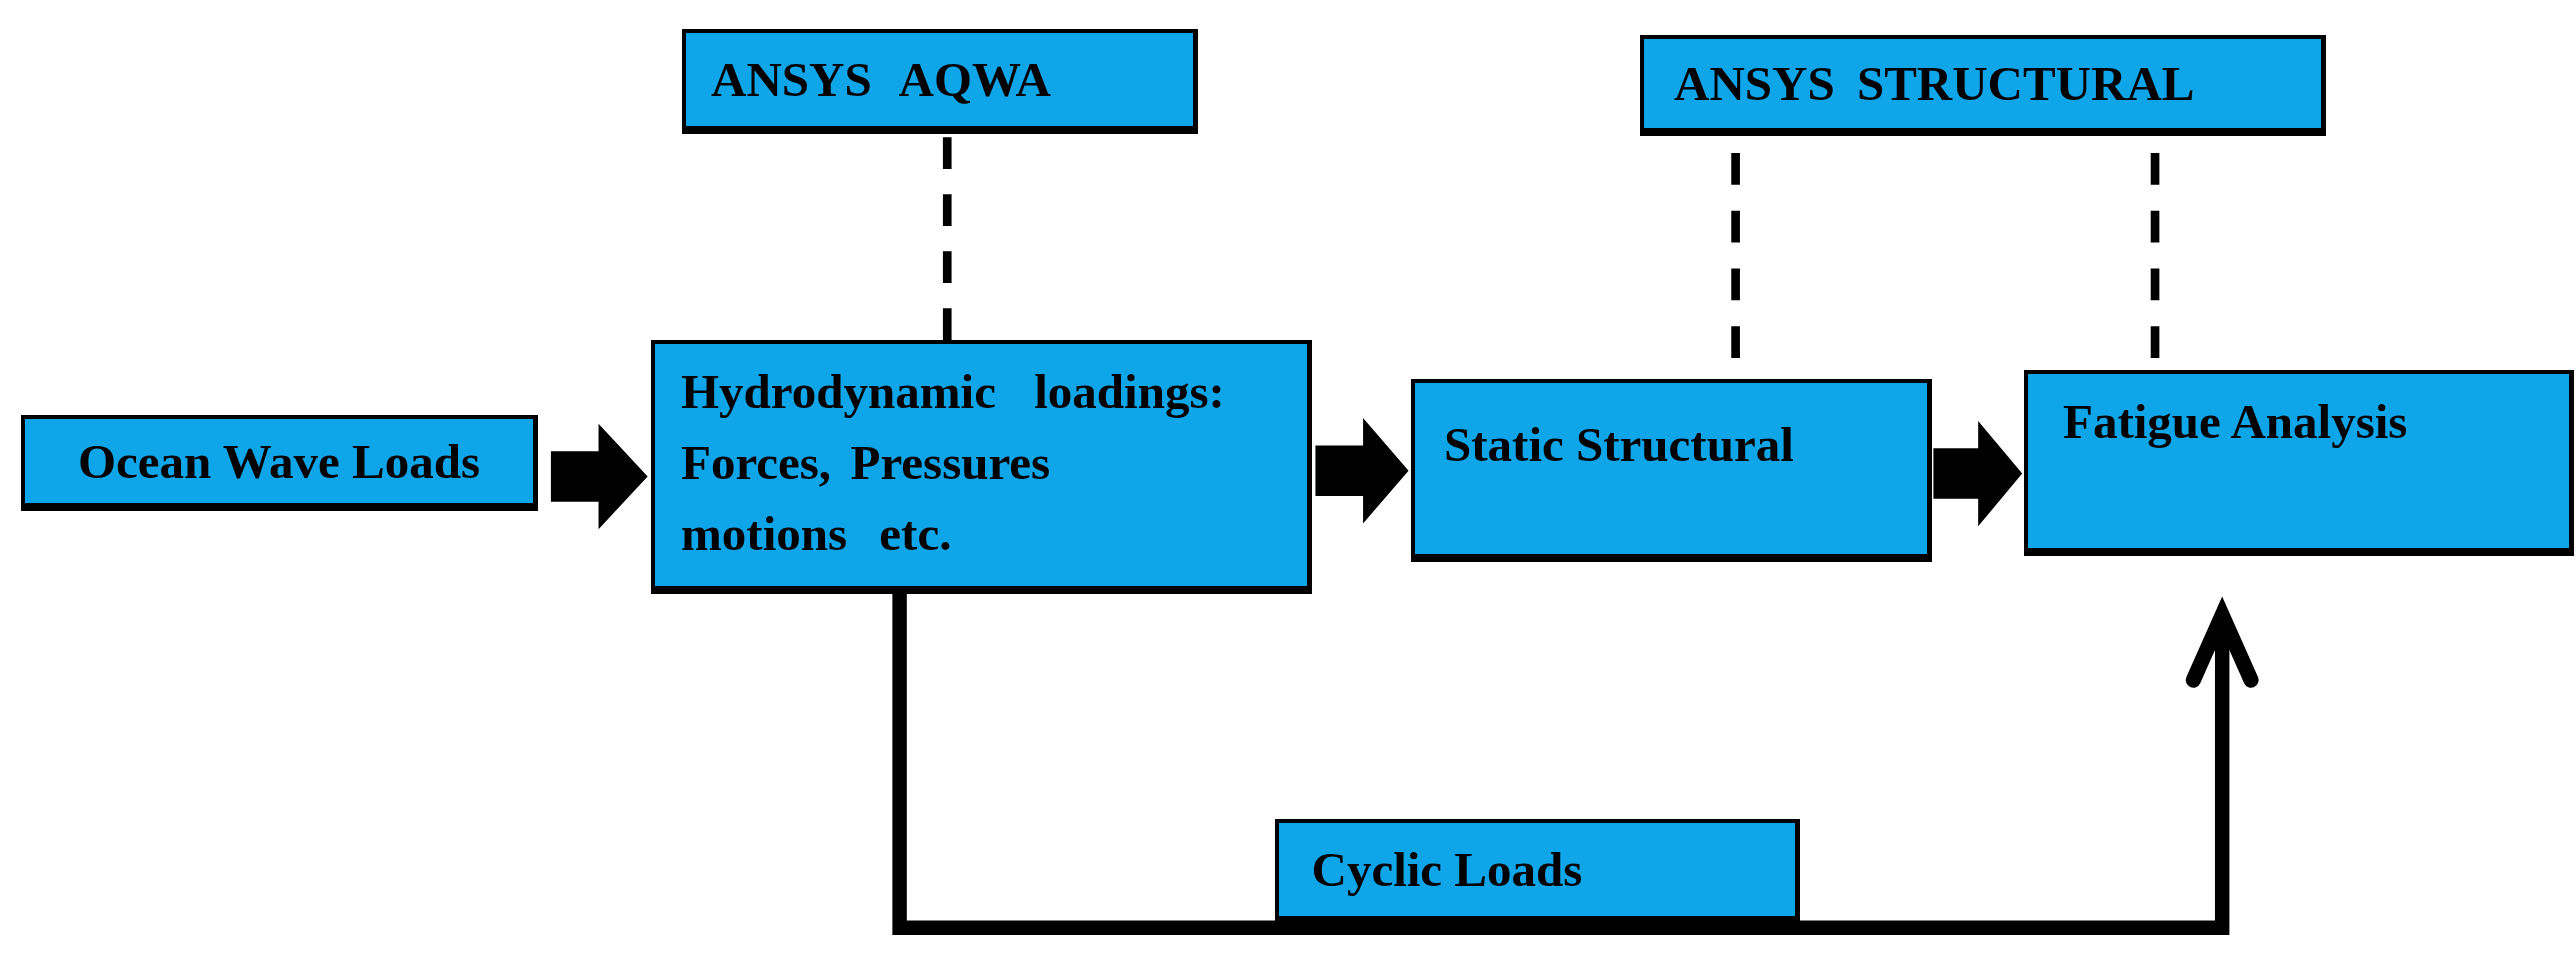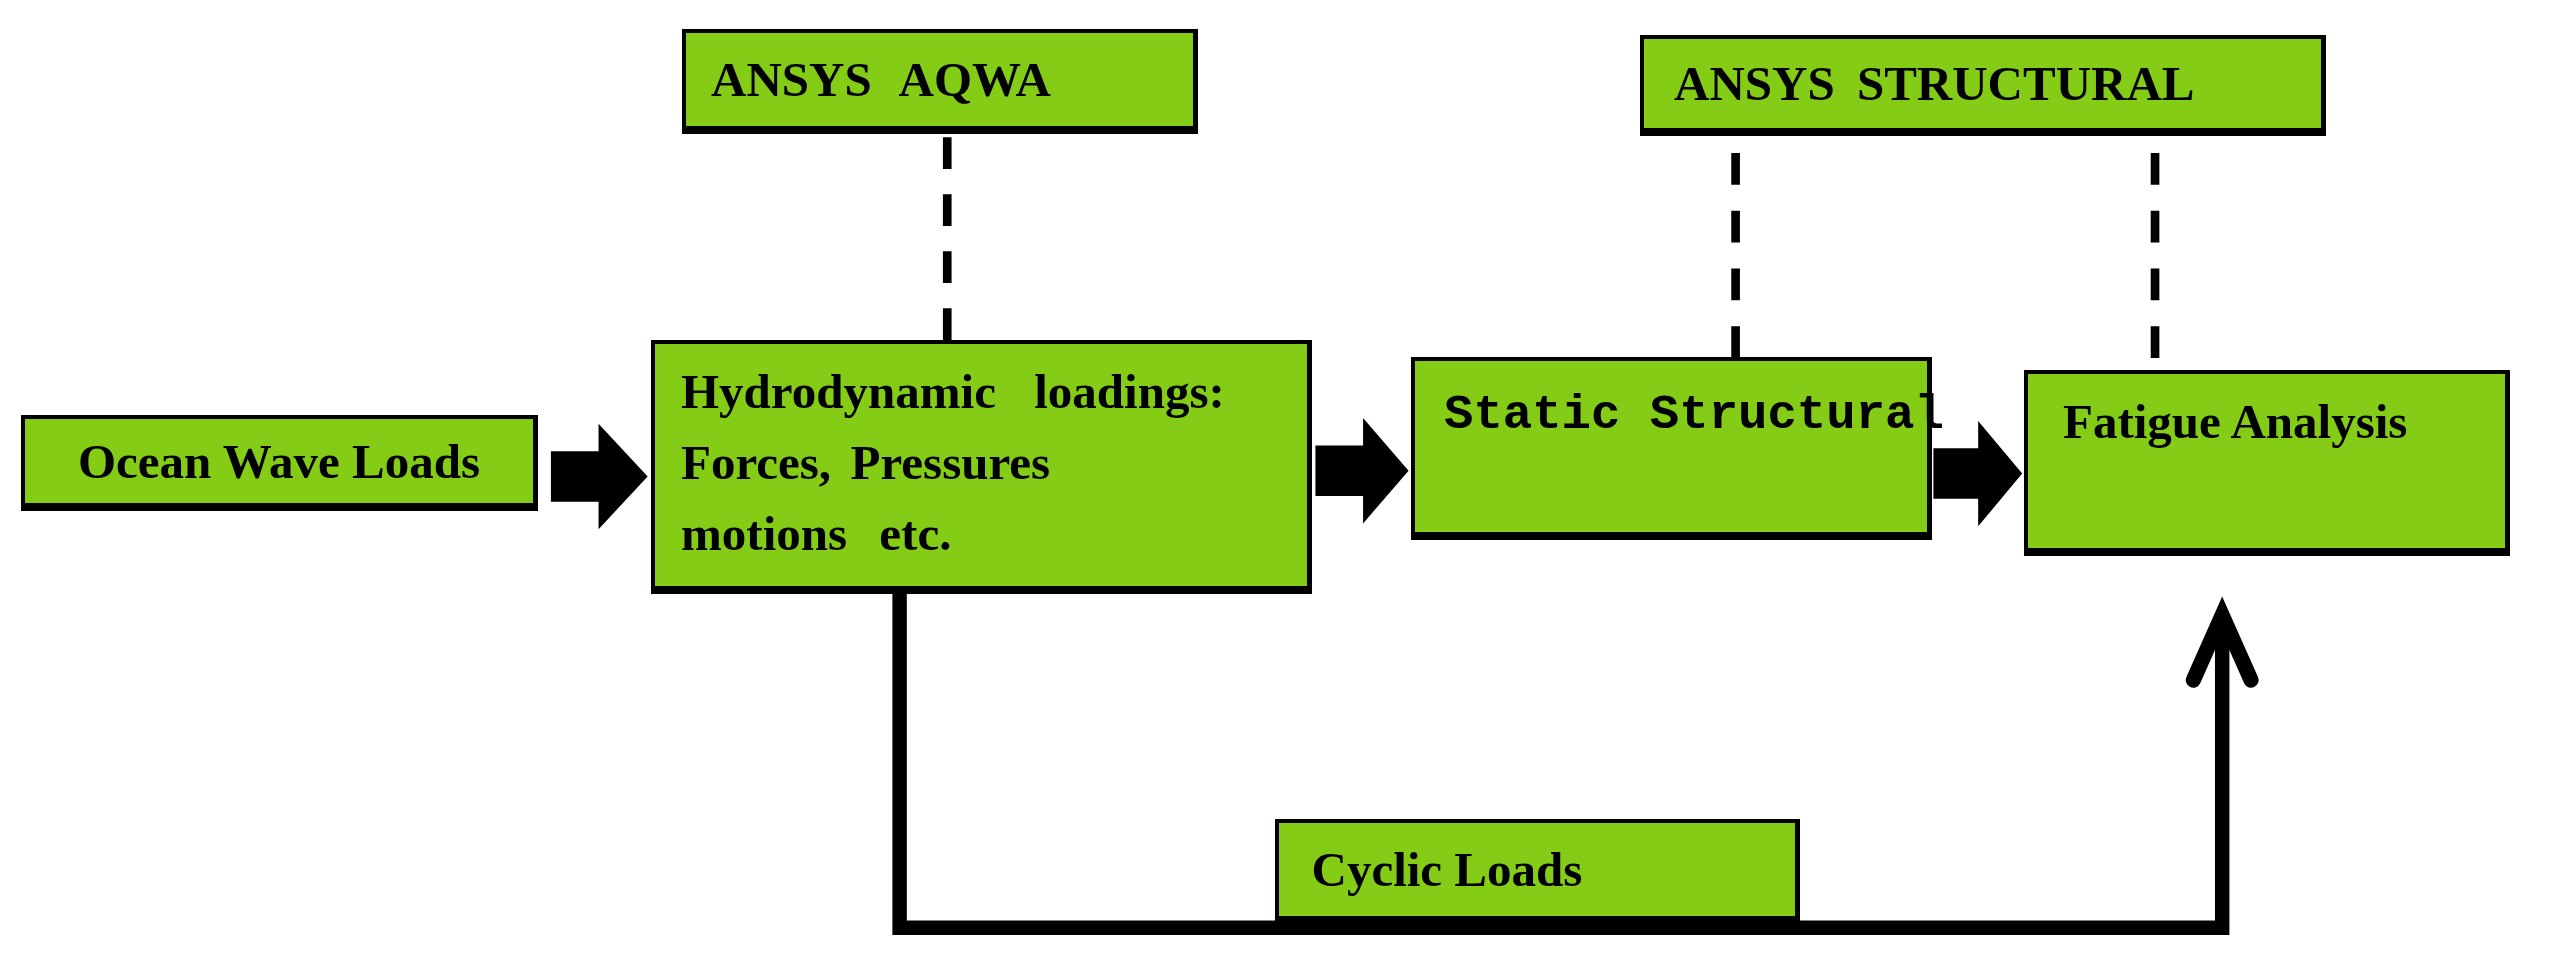--- a/index.html
+++ b/index.html
@@ -21,21 +21,21 @@
     position: absolute;
     left: 0;
     top: 0;
     width: 2576px;
     height: 971px;
     z-index: 1;
   }
   .box {
     position: absolute;
     box-sizing: border-box;
-    background: #84cc16;
+    background: #0ea5e9;
     border: 4.3px solid #000000;
     border-bottom-width: 8px;
     border-right-width: 5.8px;
     font-size: 49px;
     line-height: 71px;
     z-index: 2;
     white-space: nowrap;
   }
   .vcenter {
     display: flex;
@@ -44,22 +44,22 @@
   .hcenter {
     justify-content: center;
   }
   .box .line { white-space: nowrap; }
 
   
   .box-aqwa       { left: 682px;  top: 29px;   width: 516px; height: 105px; padding-left: 25px; word-spacing: 17.3px; }
   .box-structural { left: 1628px; top: 35px;   width: 686px; height: 101px; padding-left: 30px; word-spacing: 10px; margin-left: 12px; }
   .box-ocean      { left: 21px;   top: 415px;  width: 517px; height: 96px; }
   .box-hydro      { left: 651px;  top: 340px;  width: 661px; height: 254px; padding: 11.6px 0 0 26px; }
-  .box-static     { left: 1411px; top: 357px;  width: 521px; height: 183px; padding: 19px 0 0 29px; font-family: Liberation Mono, monospace; }
-  .box-fatigue    { left: 2024px; top: 370px;  width: 486px; height: 186px; padding: 11.6px 0 0 35px; }
+  .box-static     { left: 1411px; top: 379px;  width: 521px; height: 183px; padding: 26px 0 0 29px; }
+  .box-fatigue    { left: 2024px; top: 370px;  width: 550px; height: 186px; padding: 11.6px 0 0 35px; }
   .box-cyclic     { left: 1275px; top: 819px; width: 525px; height: 105px; padding-left: 32.5px; }
 
   .ws-wide { word-spacing: 26px; }
   .ws-mid  { word-spacing: 7.2px; }
   .ws-med  { word-spacing: 20px; font-family: Liberation Serif, serif; }
 </style>
 </head>
 <body>
 
 <div class="canvas">

